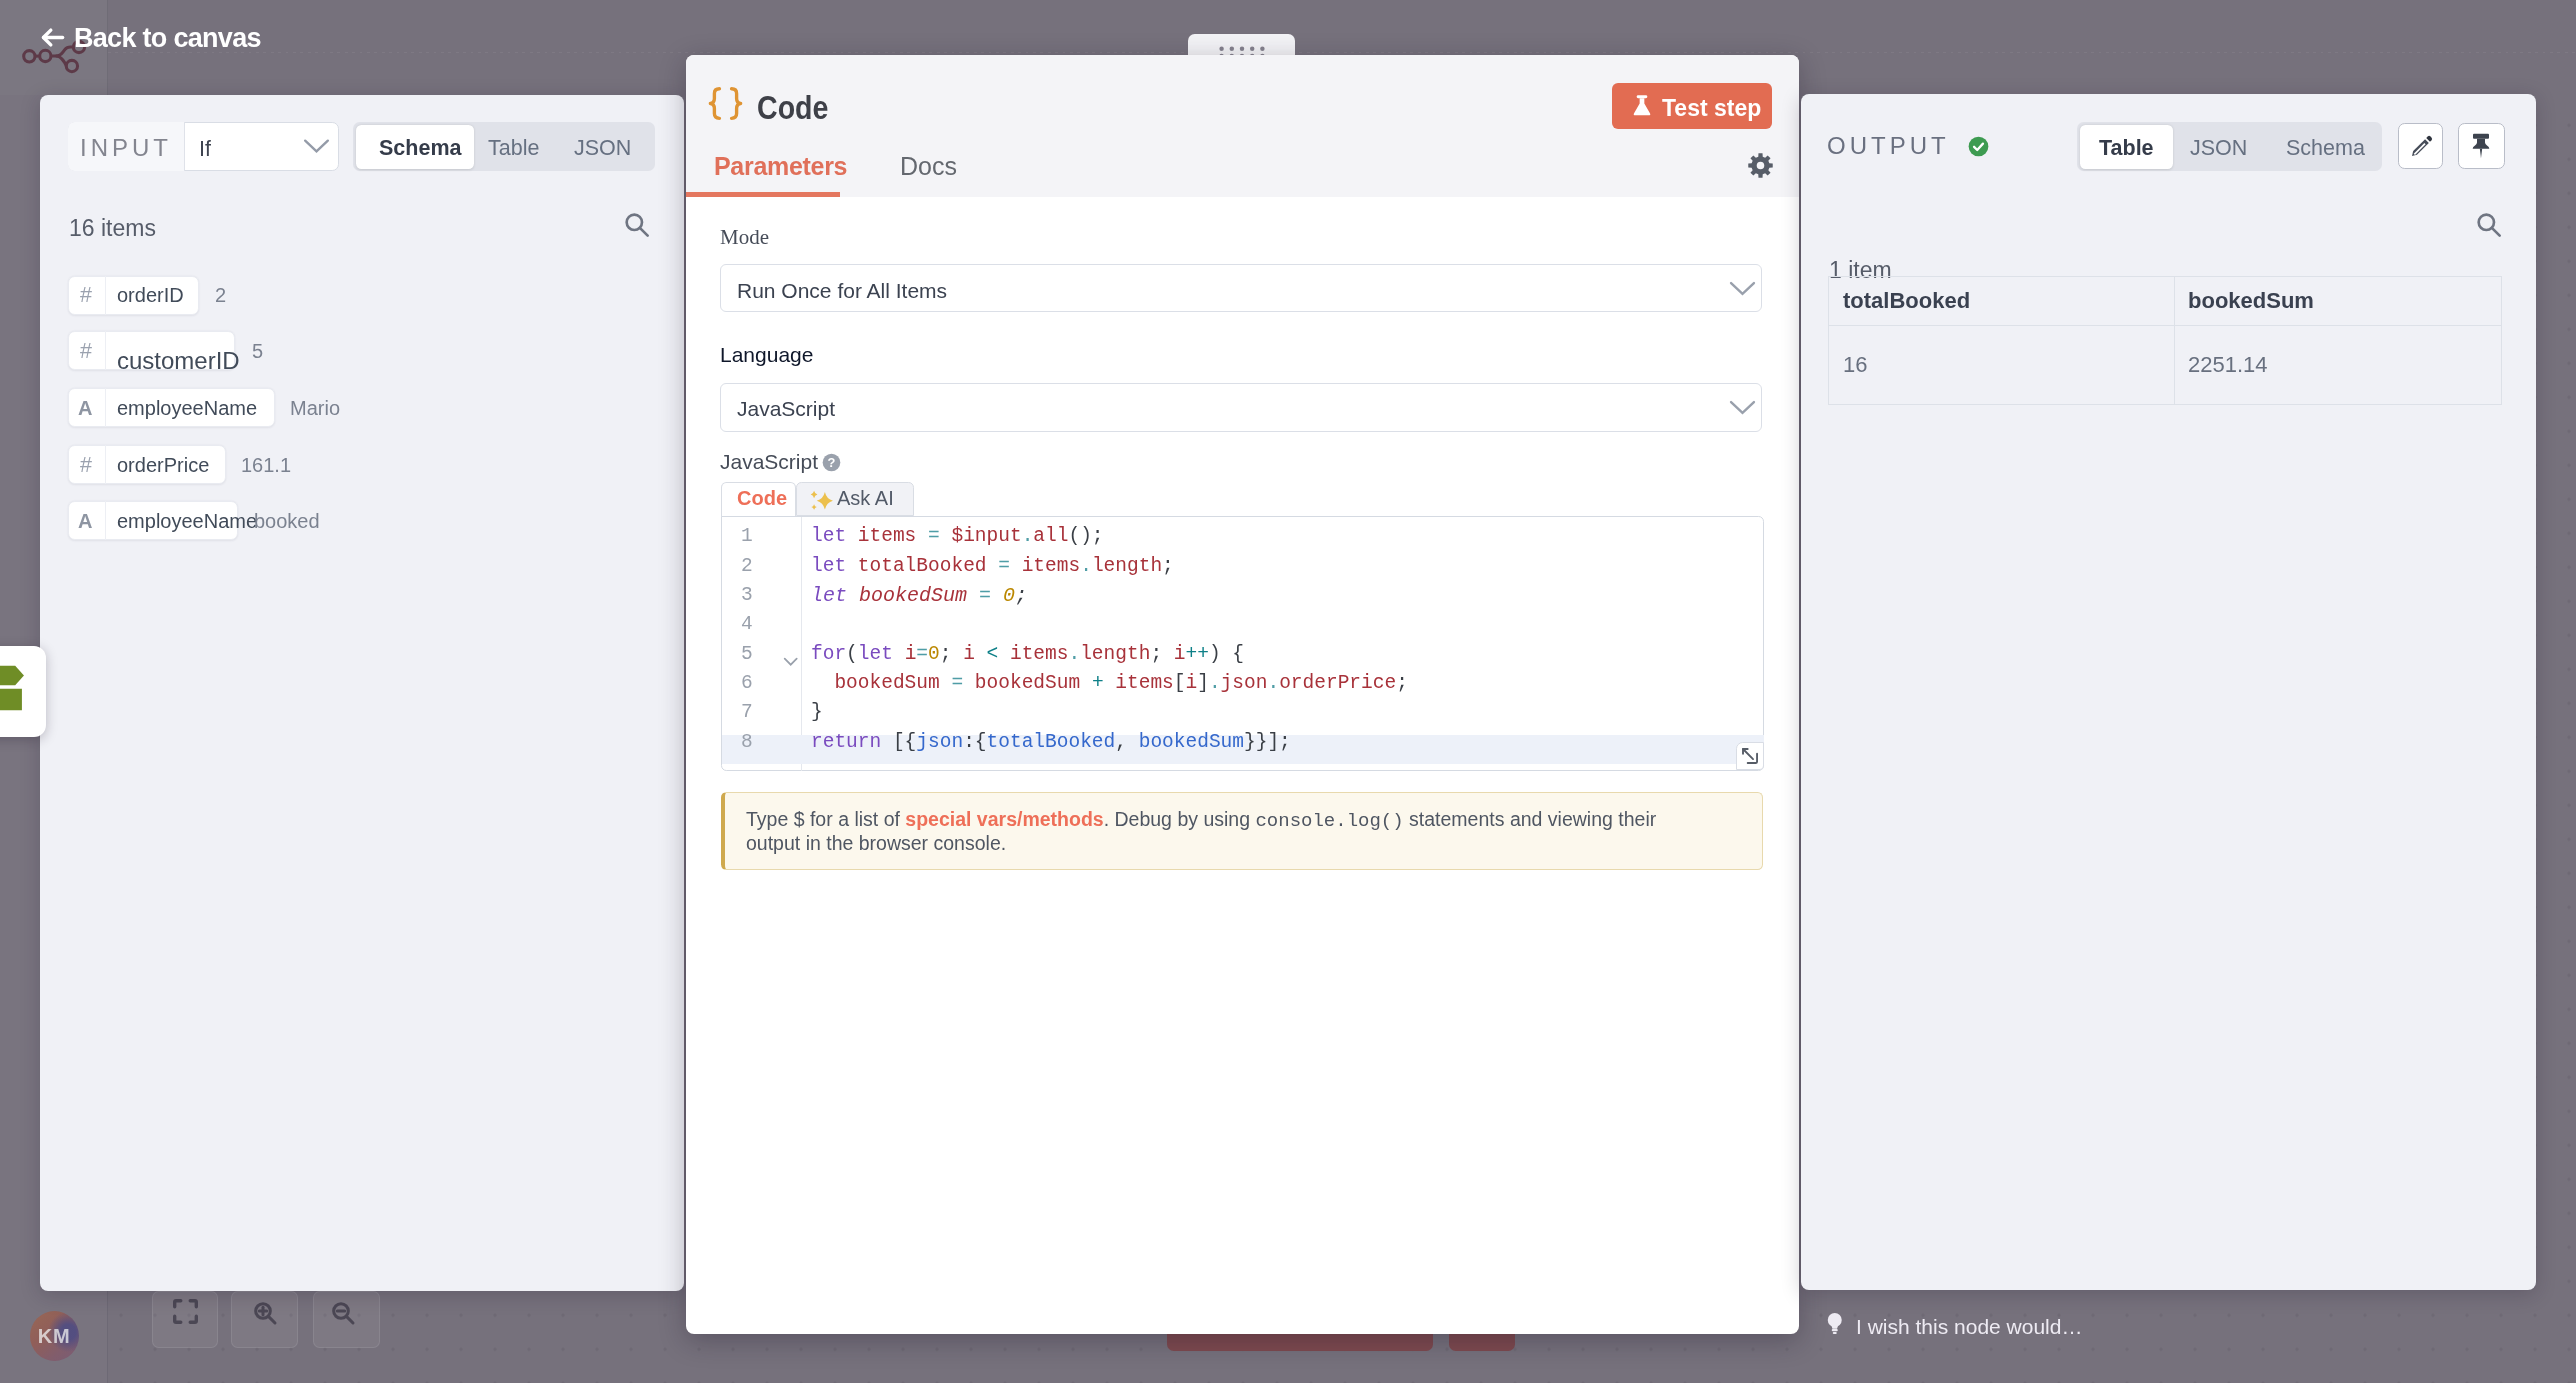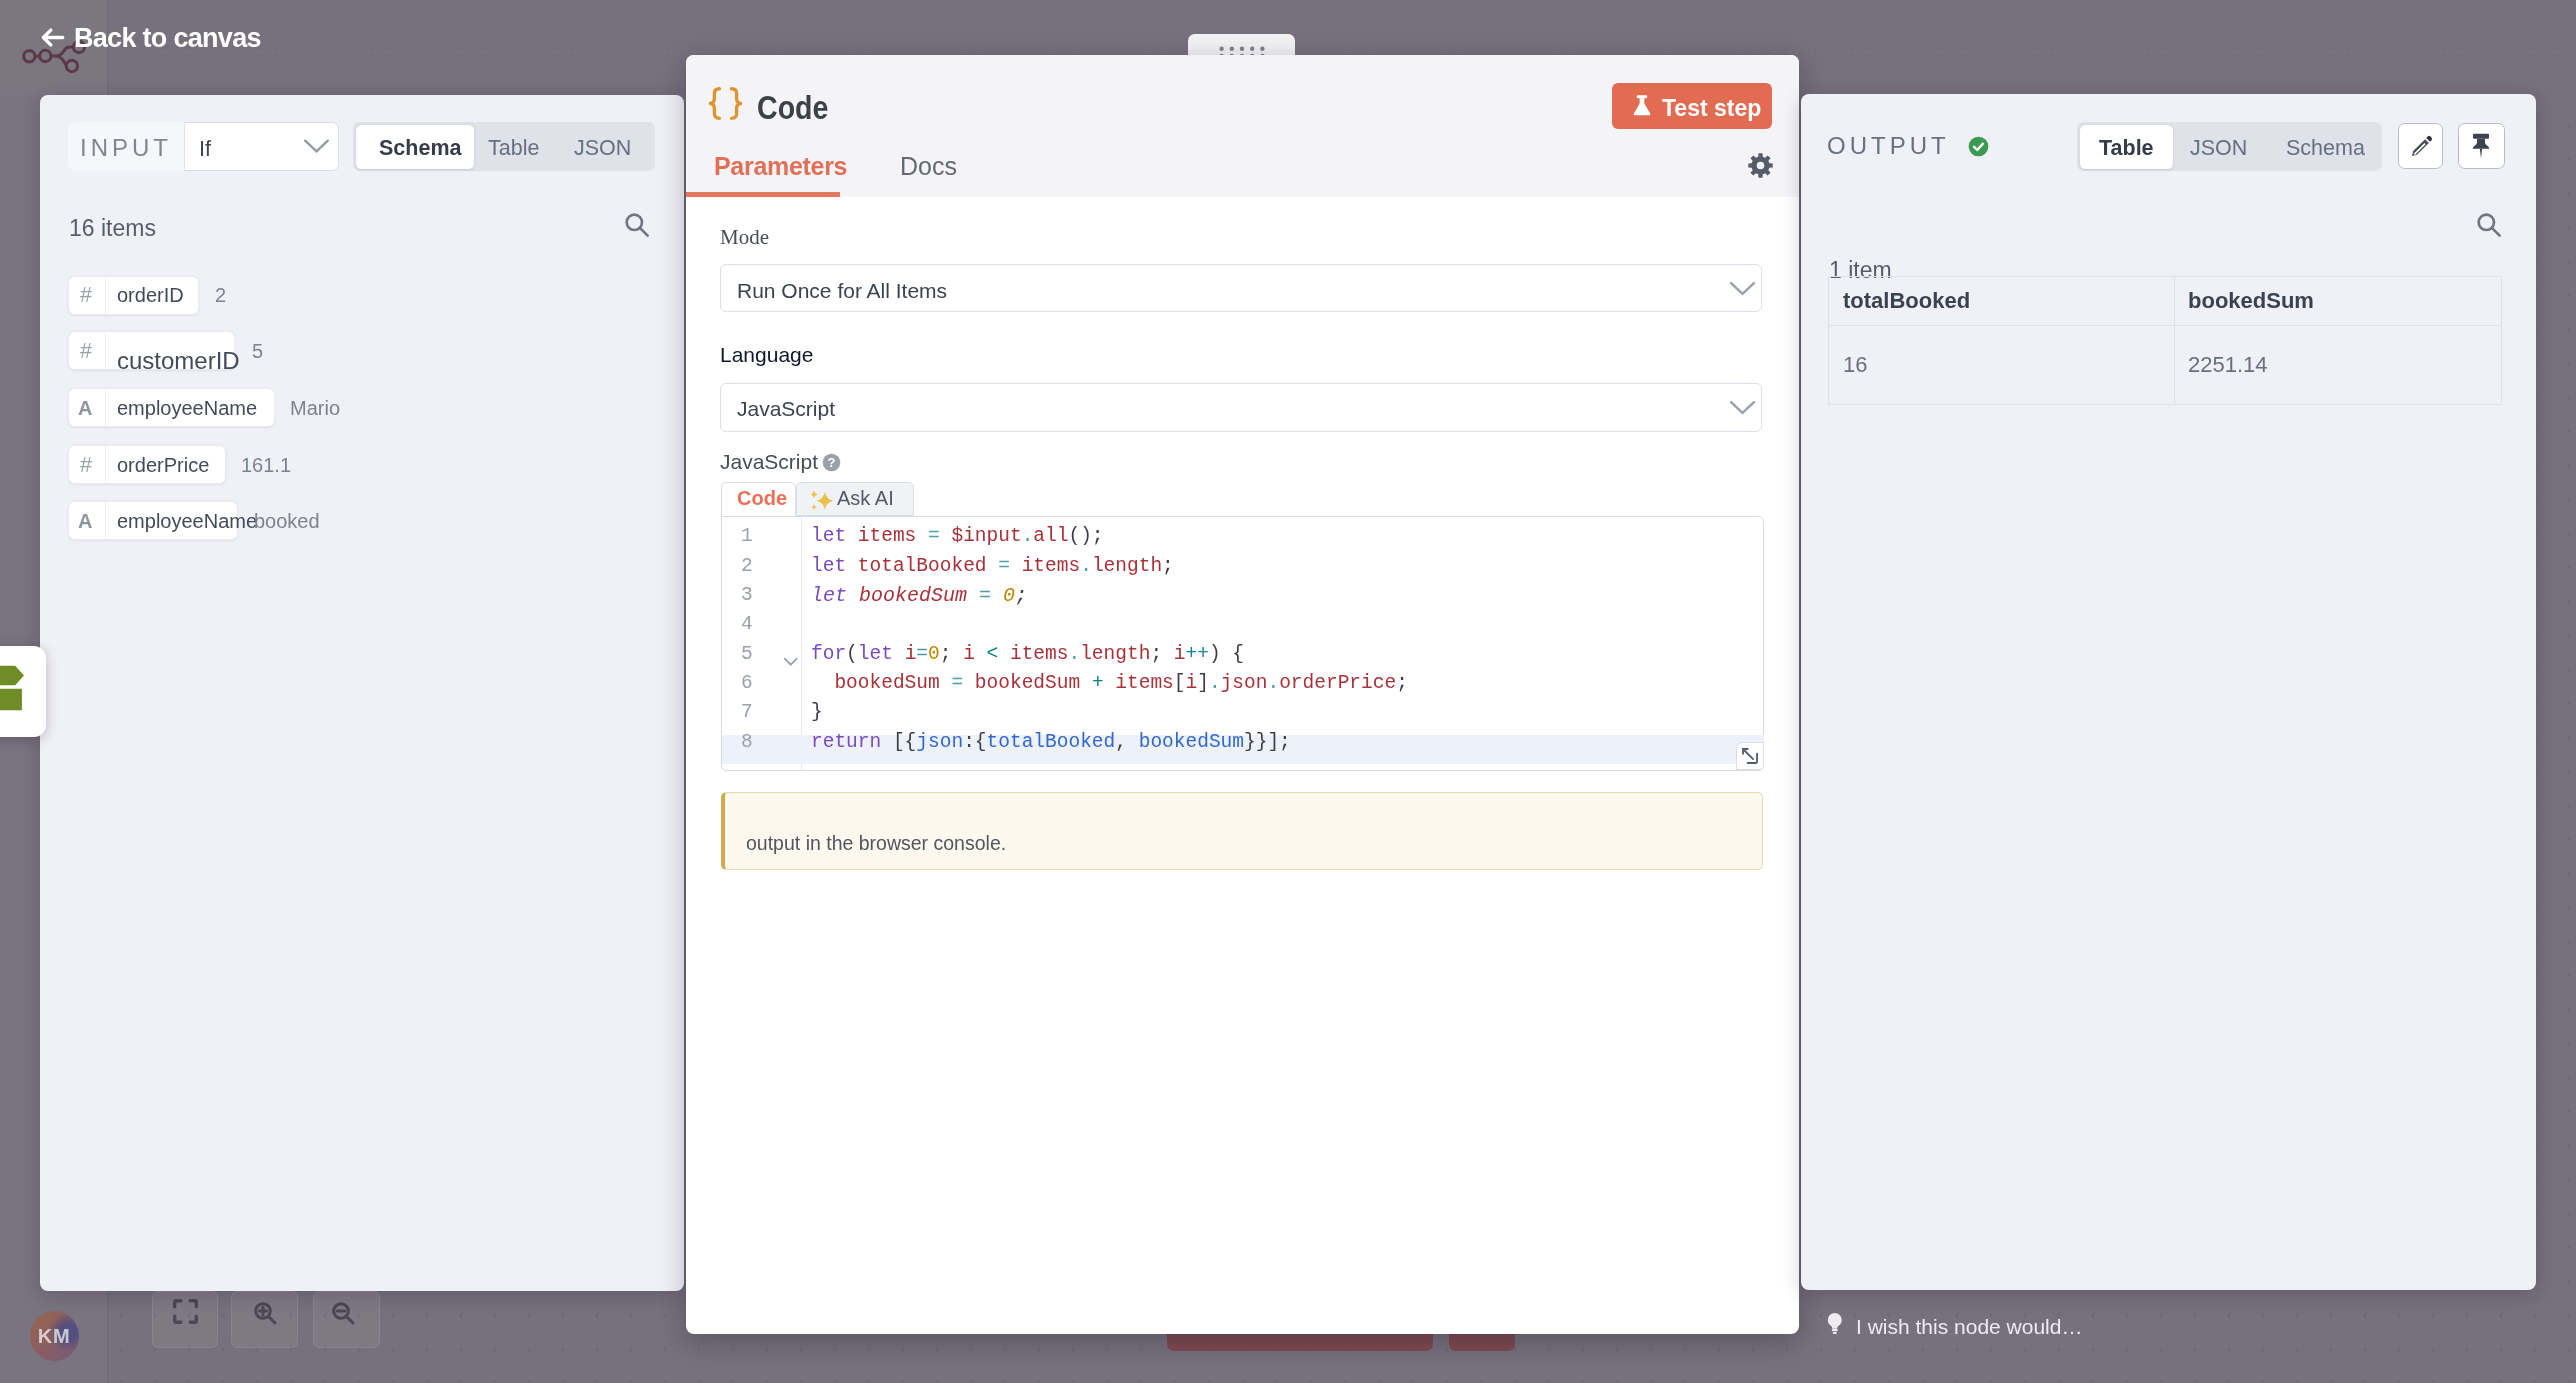--- a/index.html
+++ b/index.html
@@ -219,20 +219,21 @@
   <div class="t mono" style="left:811px;top:733px;font-size:19.5px;"><span style="color:#7a4bbf">return</span><span style="color:#3a3f46"> [{</span><span style="color:#3568cc">json</span><span style="color:#3a3f46">:{</span><span style="color:#3568cc">totalBooked</span><span style="color:#3a3f46">, </span><span style="color:#3568cc">bookedSum</span><span style="color:#3a3f46">}}];</span></div>
 
   <div class="abs" style="left:1736px;top:742px;width:28px;height:28px;background:#ffffff;border:1px solid #d9dde5;border-radius:6.7px 0 4px 0;"></div>
   <svg class="abs" style="left:1741px;top:747px" width="17.4" height="17.4" viewBox="0 0 26 26" fill="none" stroke="#565c66" stroke-width="2.8" stroke-linecap="round" stroke-linejoin="round">
       <path d="M24 10 V22 a2 2 0 0 1-2 2 H10"></path>
       <line x1="18" y1="18" x2="3" y2="3"></line>
       <polyline points="3,10 3,3 10,3"></polyline>
     </svg>
 
   <div class="abs" style="left:721px;top:792px;width:1042px;height:78px;background:#fcf8ed;border:1px solid #e8d9ad;border-left:4.7px solid #cfa94e;border-radius:5.4px;"></div>
+  <div class="t" style="left:746px;top:810px;font-size:19.5px;color:#4f5662;">Type $ for a list of <span style="font-weight:700;color:#ee6f58;">special vars/methods</span>. Debug by using <span class="mono" style="font-size:19px;">console.log()</span> statements and viewing their</div>
   <div class="t" style="left:746px;top:834px;font-size:19.5px;color:#4f5662;">output in the browser console.</div>
 
   <div class="abs" style="left:1801px;top:94px;width:735px;height:1196px;background:#f0f1f6;border-radius:8px;box-shadow:0 4px 20px rgba(30,25,45,0.22);"></div>
   <div class="t" style="left:1827px;top:134px;font-size:24px;font-weight:500;color:#6a7080;letter-spacing:4px;">OUTPUT</div>
   <svg class="abs" style="left:1968px;top:136px" width="21" height="21" viewBox="0 0 33 33">
       <circle cx="16.5" cy="16.5" r="15.5" fill="#3d9b51"></circle>
       <polyline points="9.5,17 14.5,22 23.5,12" fill="none" stroke="#ffffff" stroke-width="3.6" stroke-linecap="round" stroke-linejoin="round"></polyline>
     </svg>
 
   <div class="abs" style="left:2077px;top:122px;width:305px;height:49px;background:#e0e2e9;border-radius:6.7px;"></div>

